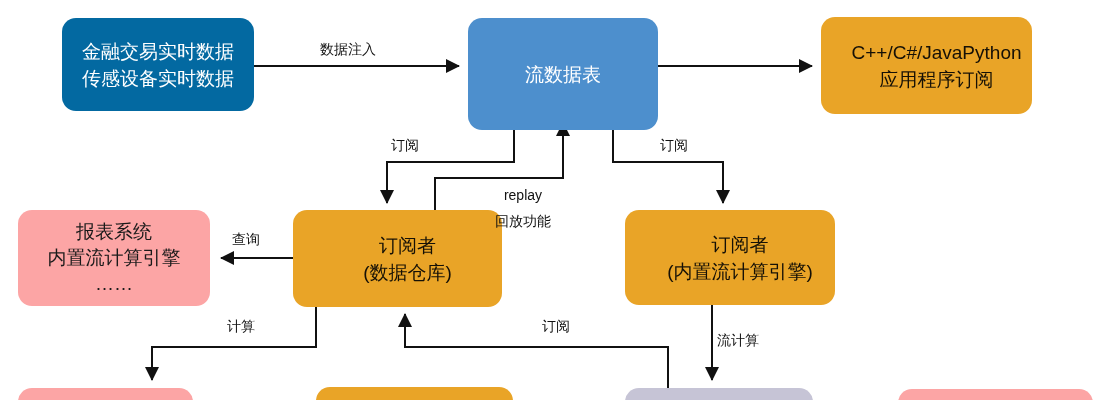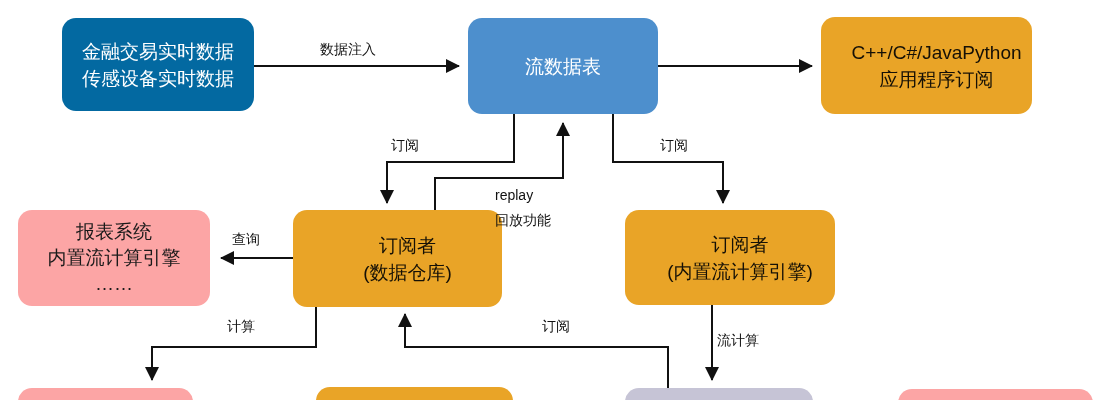--- a/index.html
+++ b/index.html
@@ -53,21 +53,21 @@
     <polyline points="316,307 316,347 152,347 152,380" marker-end="url(#arrow)"></polyline>
     <polyline points="668,388 668,347 405,347 405,314" marker-end="url(#arrow)"></polyline>
     <polyline points="712,305 712,380" marker-end="url(#arrow)"></polyline>
   </svg>
 
   <div class="node navy" style="left:18px;top:18px;width:192px;height:93px;">
     <span>金融交易实时数据</span>
     <span>传感设备实时数据</span>
   </div>
 
-  <div class="node blue" style="left:468px;top:18px;width:190px;height:96px;">
+  <div class="node blue" style="left:468px;top:18px;width:190px;height:112px;">
     <span>流数据表</span>
   </div>
 
   <div class="node orange" style="left:821px;top:17px;width:191px;height:97px;">
     <span>C++/C#/JavaPython</span>
     <span>应用程序订阅</span>
   </div>
 
   <div class="node lightblue" style="left:18px;top:210px;width:192px;height:96px;line-height:26px;">
     <span>报表系统</span>
@@ -85,23 +85,23 @@
     <span>(内置流计算引擎)</span>
   </div>
 
   <div class="node lightblue" style="left:18px;top:388px;width:175px;height:50px;"></div>
   <div class="node orange" style="left:316px;top:387px;width:177px;height:50px;"></div>
   <div class="node lavender" style="left:625px;top:388px;width:188px;height:50px;"></div>
   <div class="node lightblue" style="left:898px;top:389px;width:195px;height:50px;"></div>
 
   <div class="edge-label center" style="left:300px;top:36px;width:96px;">数据注入</div>
   <div class="edge-label" style="left:391px;top:132px;">订阅</div>
-  <div class="edge-label" style="left:495px;top:182px;">
+  <div class="edge-label" style="left:495px;top:182px;text-align:center;">
     <span style="display:block;">replay</span>
-    <span style="display:block;font-family:Liberation Mono, monospace;">回放功能</span>
+    <span style="display:block;">回放功能</span>
   </div>
   <div class="edge-label" style="left:660px;top:132px;">订阅</div>
   <div class="edge-label" style="left:232px;top:226px;">查询</div>
   <div class="edge-label" style="left:220px;top:313px;margin-left:7px;">计算</div>
   <div class="edge-label" style="left:542px;top:313px;">订阅</div>
   <div class="edge-label" style="left:717px;top:327px;">流计算</div>
 
 </div>
 
 </body></html>

